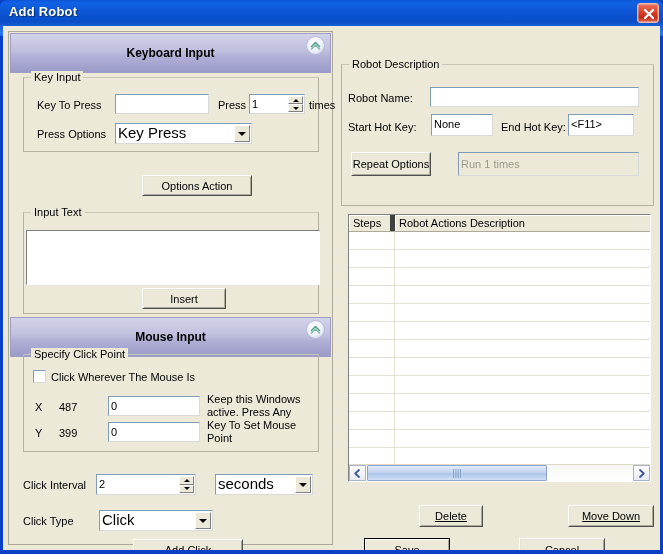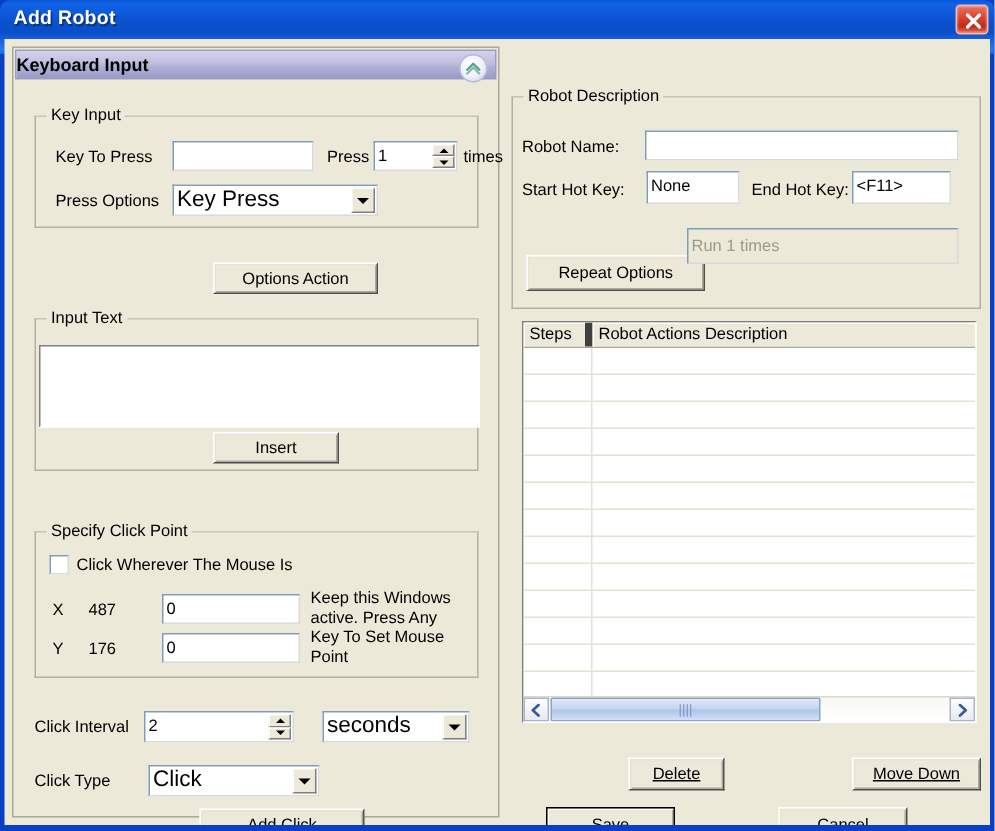--- a/index.html
+++ b/index.html
@@ -173,25 +173,25 @@
 
   
   .panelbox {
     position: absolute;
     border: 1px solid #aca899;
     background: #ece9d8;
     box-sizing: border-box;
   }
   .sechead {
     position: absolute;
-    height: 20px;
+    height: 40px;
     background: linear-gradient(to bottom, #d2d2e9 0%, #c2c2e0 40%, #b0b0d6 60%, #9a9ac8 100%);
     border: 1px solid #9d9dc4;
     box-sizing: border-box;
-    display: flex; align-items: center; 
+    display: flex; align-items: center; justify-content: center;
     cursor: pointer;
   }
   .sechead .sh-txt {
     font-size: 12px; font-weight: bold; color: #000;
   }
   .sechead .chev {
     position: absolute; right: 5px; top: 2px;
     width: 19px; height: 19px;
     border-radius: 50%;
     background: radial-gradient(circle at 40% 35%, #ffffff 0%, #eef0fb 55%, #c8c9e6 100%);
@@ -345,33 +345,42 @@
       </div>
 
       <div class="group" style="left:14px; top:180px; width:296px; height:102px;">
         <span class="gtitle">Input Text</span>
       </div>
       <div class="txtbox sunken" style="left:17px; top:198px; width:294px; height:55px; padding-right:18px;"></div>
       <div class="btn" style="left:133px; top:256px; width:84px; height:21px;">
         <span>Insert</span>
       </div>
 
+      <div class="sechead" style="left:1px; top:285px; width:321px;">
+        <span class="sh-txt">Mouse Input</span>
+        <span class="chev">
+          <svg width="13" height="13" viewBox="0 0 13 13">
+            <path d="M2.5 7.5 L6.5 3.5 L10.5 7.5" stroke="#5aa08c" stroke-width="1.6" fill="none" stroke-linecap="round" stroke-linejoin="round"></path>
+            <path d="M2.5 10 L6.5 6 L10.5 10" stroke="#7fc0aa" stroke-width="1.6" fill="none" stroke-linecap="round" stroke-linejoin="round"></path>
+          </svg>
+        </span>
+      </div>
 
       <div class="group" style="left:14px; top:322px; width:296px; height:98px;">
         <span class="gtitle">Specify Click Point</span>
       </div>
       <div class="chk" style="left:24px; top:338px;"></div>
       <div class="lbl" style="left:42px; top:339px;">Click Wherever The Mouse Is</div>
 
       <div class="lbl" style="left:26px; top:369px;">X</div>
       <div class="lbl" style="left:50px; top:369px;">487</div>
       <div class="txtbox" style="left:99px; top:364px; width:92px; height:20px;">0</div>
 
       <div class="lbl" style="left:26px; top:395px;">Y</div>
-      <div class="lbl" style="left:50px; top:395px;">176</div>
+      <div class="lbl" style="left:50px; top:395px;">399</div>
       <div class="txtbox" style="left:99px; top:390px; width:92px; height:20px;">0</div>
 
       <div class="lbl" style="left:198px; top:361px; width:106px; white-space:normal; line-height:13px;">Keep this Windows active. Press Any Key To Set Mouse Point</div>
 
       <div class="lbl" style="left:14px; top:447px;">Click Interval</div>
       <div class="spin" style="left:87px; top:442px; width:100px; height:21px;">
         <span>2</span>
         <span class="spinbtns">
           <span class="sb">
               <i class="tri-u-s"></i>
@@ -405,21 +414,21 @@
       <span class="gtitle">Robot Description</span>
     </div>
     <div class="lbl" style="left:345px; top:66px;">Robot Name:</div>
     <div class="txtbox" style="left:427px; top:61px; width:209px; height:20px;"></div>
 
     <div class="lbl" style="left:345px; top:95px;">Start Hot Key:</div>
     <div class="txtbox" style="left:428px; top:88px; width:62px; height:22px;">None</div>
     <div class="lbl" style="left:498px; top:95px;">End Hot Key:</div>
     <div class="txtbox" style="left:565px; top:88px; width:66px; height:22px;">&lt;F11&gt;</div>
 
-    <div class="btn" style="left:348px; top:126px; width:119px; height:24px;margin-top:18px;">
+    <div class="btn" style="left:348px; top:126px; width:80px; height:24px;">
       <span>Repeat Options</span>
     </div>
     <div class="txtbox disabled" style="left:455px; top:126px; width:181px; height:24px; line-height:20px;">Run 1 times</div>
 
     <div class="grid" style="left:345px; top:188px; width:303px; height:268px;">
       <div class="grid-head">
         <div class="gh-cell" style="width:46px;">Steps</div>
         <div class="gh-cell" style="flex:1; border-right:none;">Robot Actions Description</div>
       </div>
       <div class="grid-body" id="grid-body">

